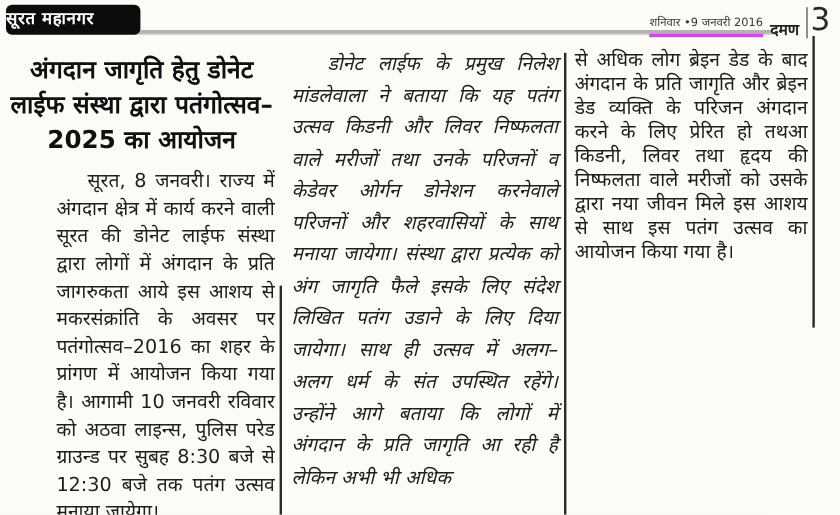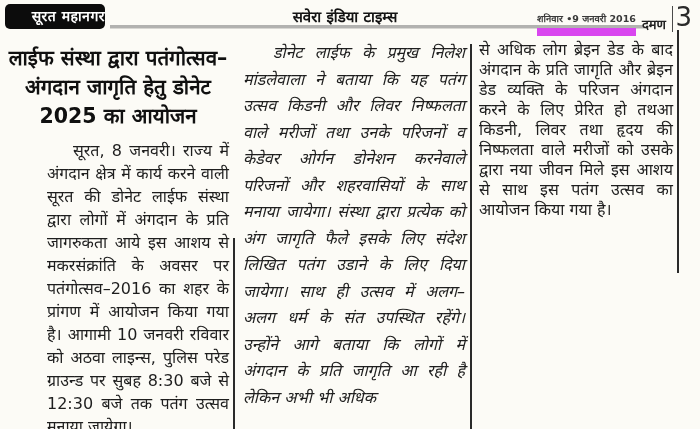--- a/index.html
+++ b/index.html
@@ -23,29 +23,29 @@
     top: 25px;
     width: 534px;
     height: 4px;
     background: #b2b2b0;
     border-bottom: 1px solid #d8d7d3;
   }
   .section-badge {
     position: absolute;
     left: 5px;
     top: 4px;
-    width: 100px;
+    width: 112px;
     height: 25px;
     background: #0c0c0c;
     border-radius: 5px;
     color: #ffffff;
     font-weight: bold;
     font-size: 14px;
     line-height: 25px;
-    text-align: right;
+    text-align: left;
     letter-spacing: 0.5px;
   }
   .masthead-title {
     position: absolute;
     left: 240px;
     top: 6px;
     width: 210px;
     text-align: center;
     font-weight: bold;
     font-size: 15px;
@@ -53,24 +53,24 @@
   }
   .header-right {
     position: absolute;
     right: 8px;
     top: 2px;
     display: flex;
     align-items: flex-start;
   }
   .header-date {
     font-size: 9.5px;
-    font-weight: bold;
+    font-weight: normal;
     color: #3a3a3a;
     margin-top: 10px;
-    border-bottom: 8px solid #d946ef;
+    border-bottom: 3px solid #d946ef;
     padding-bottom: 3px;
   }
   .header-edition {
     font-size: 13px;
     font-weight: bold;
     color: #222;
     margin: 13px 4px 0 6px;
   }
   .page-number-divider {
     width: 1.5px;
@@ -117,35 +117,34 @@
 </style>
 </head>
 <body>
 
 <div class="page">
 
   <div class="masthead-rule"></div>
 
   <div class="section-badge">सूरत महानगर</div>
 
-  <div class="masthead-title">सवेरा इंडिया टाइम्स</div>
 
   <div class="header-right">
     <div class="header-date">शनिवार •9 जनवरी 2016</div>
     <div class="header-edition">दमण</div>
     <div class="page-number-divider"></div>
     <div class="page-number">3</div>
   </div>
 
   <div class="article">
 
     <div class="col col-1">
       <div class="headline">
+        <span>अंगदान जागृति हेतु डोनेट</span>
         <span>लाईफ संस्था द्वारा पतंगोत्सव–</span>
-        <span>अंगदान जागृति हेतु डोनेट</span>
         <span>2025 का आयोजन</span>
       </div>
       <p class="body-text">सूरत, 8 जनवरी। राज्य में अंगदान क्षेत्र में कार्य करने वाली सूरत की डोनेट लाईफ संस्था द्वारा लोगों में अंगदान के प्रति जागरुकता आये इस आशय से मकरसंक्रांति के अवसर पर पतंगोत्सव–2016 का शहर के प्रांगण में आयोजन किया गया है। आगामी 10 जनवरी रविवार को अठवा लाइन्स, पुलिस परेड ग्राउन्ड पर सुबह 8:30 बजे से 12:30 बजे तक पतंग उत्सव मनाया जायेगा।</p>
     </div>
 
     <div class="col col-2">
       <p class="body-text">डोनेट लाईफ के प्रमुख निलेश मांडलेवाला ने बताया कि यह पतंग उत्सव किडनी और लिवर निष्फलता वाले मरीजों तथा उनके परिजनों व केडेवर ओर्गन डोनेशन करनेवाले परिजनों और शहरवासियों के साथ मनाया जायेगा। संस्था द्वारा प्रत्येक को अंग जागृति फैले इसके लिए संदेश लिखित पतंग उडाने के लिए दिया जायेगा। साथ ही उत्सव में अलग–अलग धर्म के संत उपस्थित रहेंगे। उन्होंने आगे बताया कि लोगों में अंगदान के प्रति जागृति आ रही है लेकिन अभी भी अधिक</p>
     </div>
 
     <div class="col col-3">

